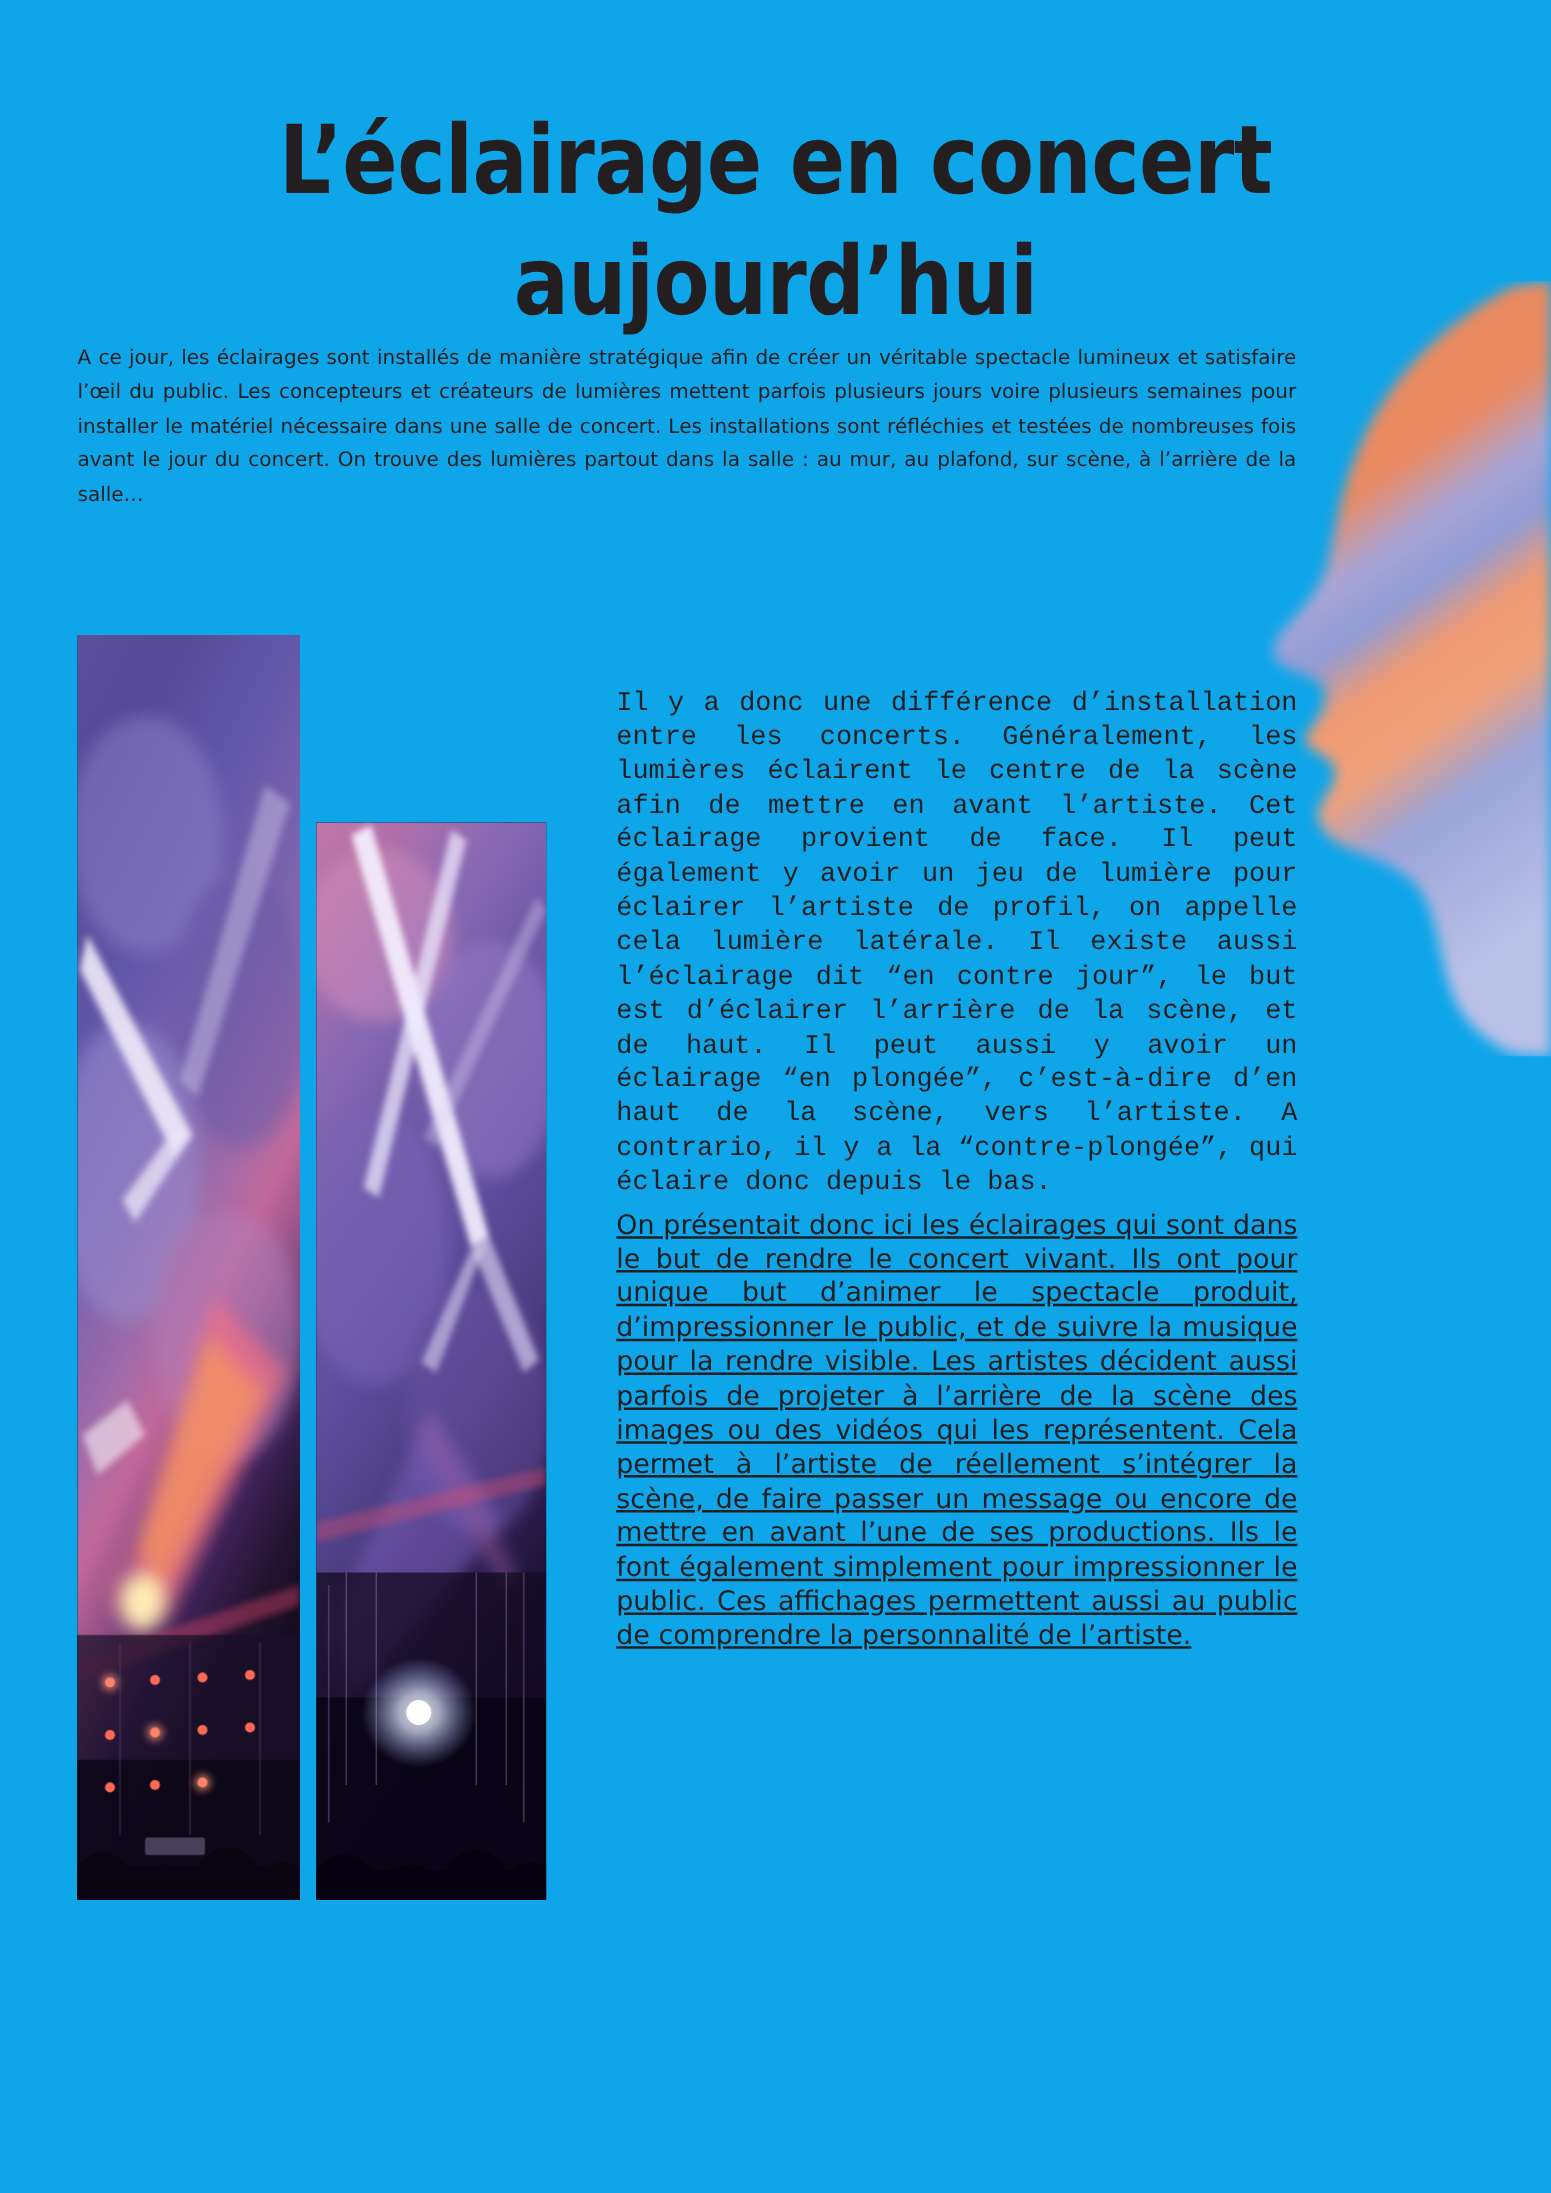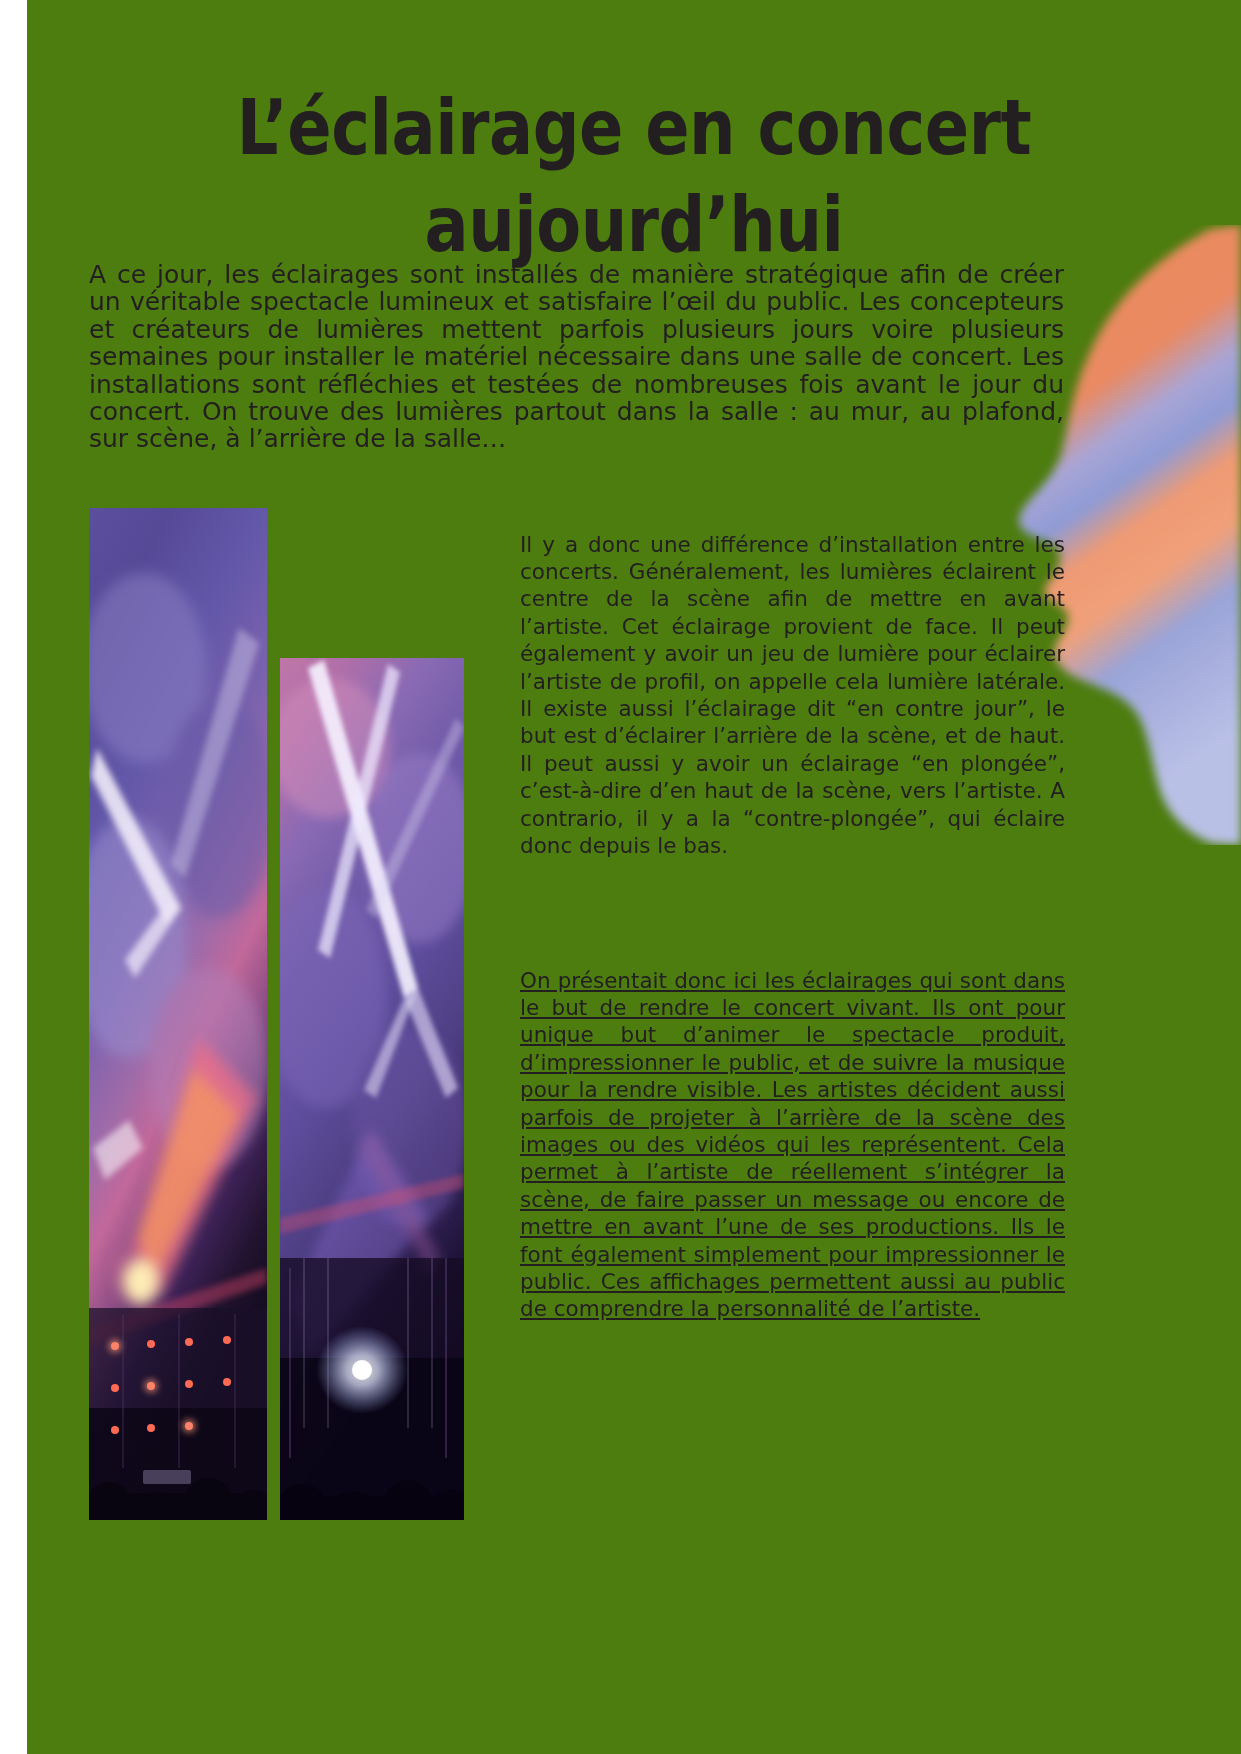--- a/index.html
+++ b/index.html
@@ -12,22 +12,21 @@
     height: 1754px;
     position: relative;
     overflow: hidden;
     font-family: "DejaVu Sans", sans-serif;
     color: #1a1a1a;
   }
 
   .page {
     position: absolute;
     inset: 0;
-    background: #4d7c0f;
-    margin-left: 27px;
+    background: #0ea5e9;
   }
 
   
   .deco-face {
     position: absolute;
     right: 0;
     top: 225px;
     width: 330px;
     height: 620px;
     z-index: 0;
@@ -50,40 +49,40 @@
     transform: scaleX(0.86);
     transform-origin: center top;
     z-index: 3;
   }
   .title-line { display: block; }
 
   
   .intro {
     position: absolute;
     left: 62px;
-    top: 236px;
+    top: 256px;
     width: 975px;
-    font-size: 25px;
+    font-size: 16px;
     line-height: 27.4px;
     text-align: justify;
     color: #231f20;
     z-index: 3;
   }
 
   .col-right {
     position: absolute;
     left: 493px;
     width: 545px;
     font-size: 21.5px;
     line-height: 27.4px;
     text-align: justify;
     color: #231f20;
     z-index: 3;
   }
-  .col-right.p2 { top: 509px; }
+  .col-right.p2 { top: 528px; font-family: Liberation Mono, monospace; }
   .col-right.p3 { top: 945px; text-decoration: underline; }
 
   
   .photo {
     position: absolute;
     z-index: 2;
     overflow: hidden;
     background: #2a1d47;
   }
   .photo-a {

